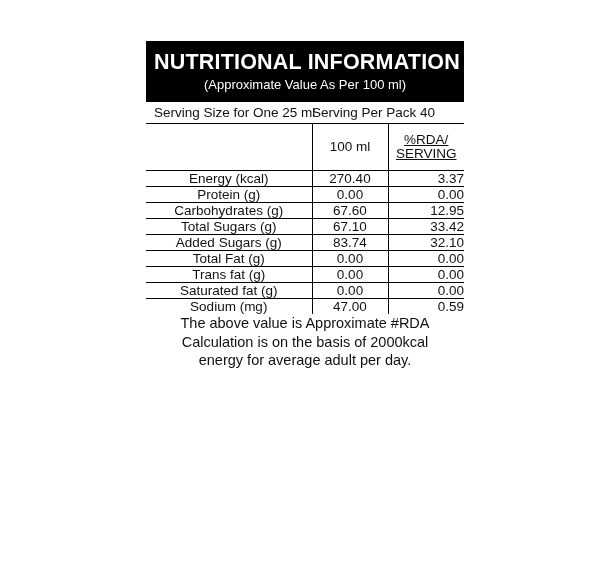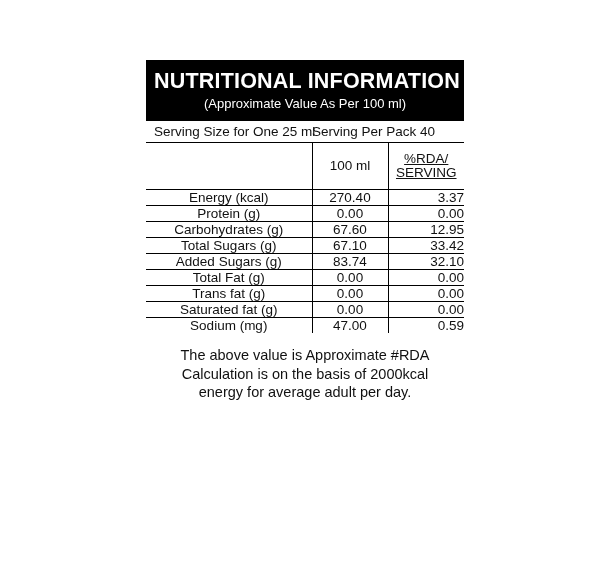--- a/index.html
+++ b/index.html
@@ -11,21 +11,21 @@
     height: 570px;
     background: #ffffff;
     font-family: "Liberation Sans", sans-serif;
     color: #111111;
     overflow: hidden;
   }
 
   .panel {
     position: absolute;
     left: 146px;
-    top: 60px;
+    top: 41px;
     width: 318px;
     box-sizing: border-box;
   }
 
   
   .header {
     background: #000000;
     color: #ffffff;
     padding: 10px 8px 9px 8px;
     text-align: center;
@@ -122,21 +122,21 @@
   }
   tr.last-row td {
     border-bottom: none !important;
   }
 
   
   .footnote {
     text-align: center;
     font-size: 14.5px;
     line-height: 1.28;
-    margin-top: 13px;
+    margin-top: 0;
     padding: 0 2px;
   }
   .footnote div { white-space: nowrap; }
 </style>
 </head>
 <body>
 
 <div class="panel">
 
   <div class="header">

